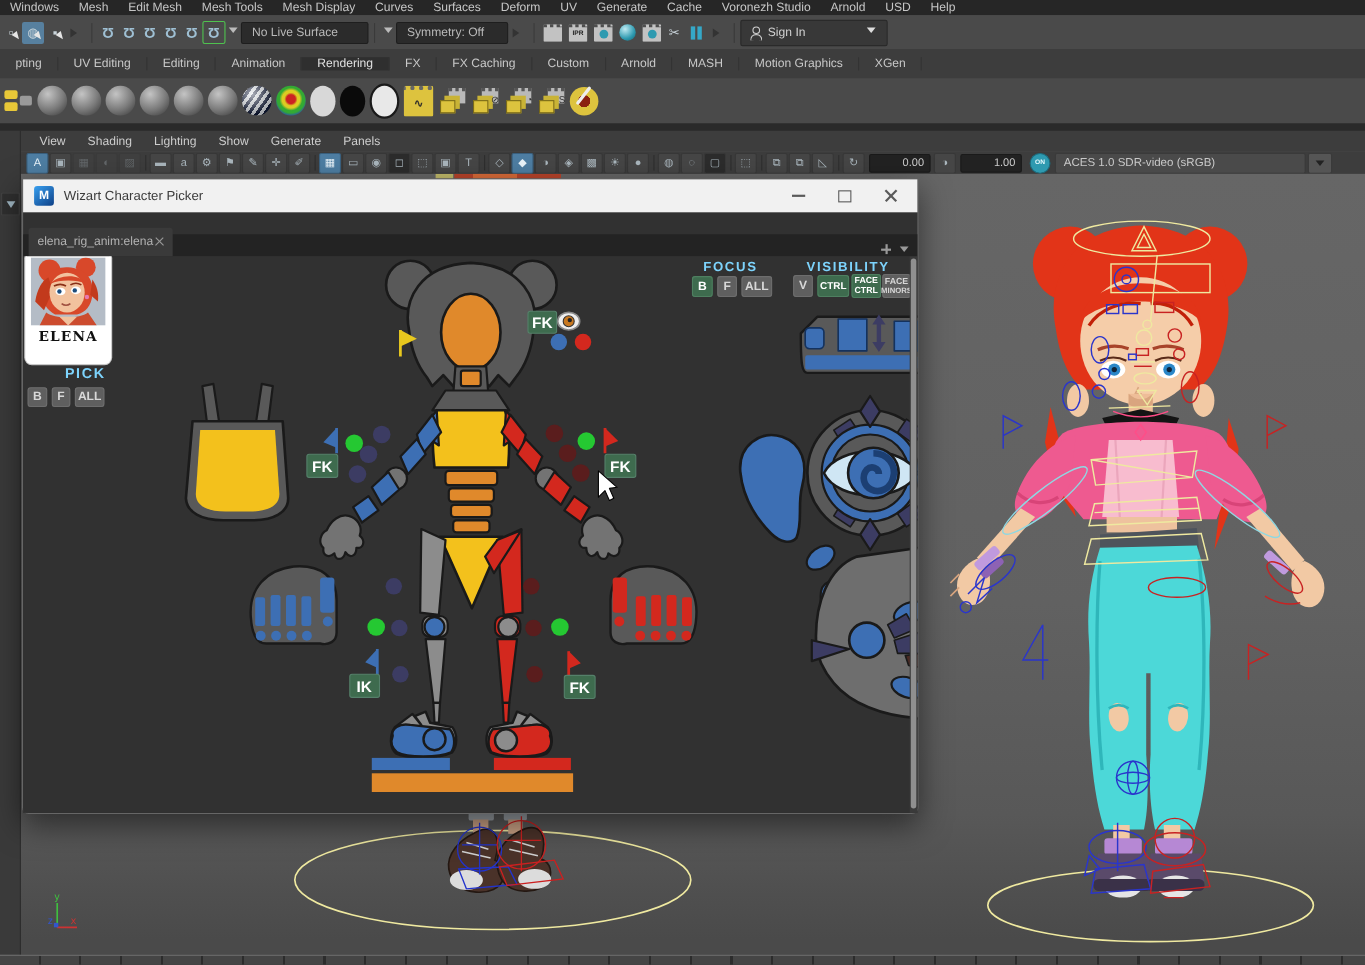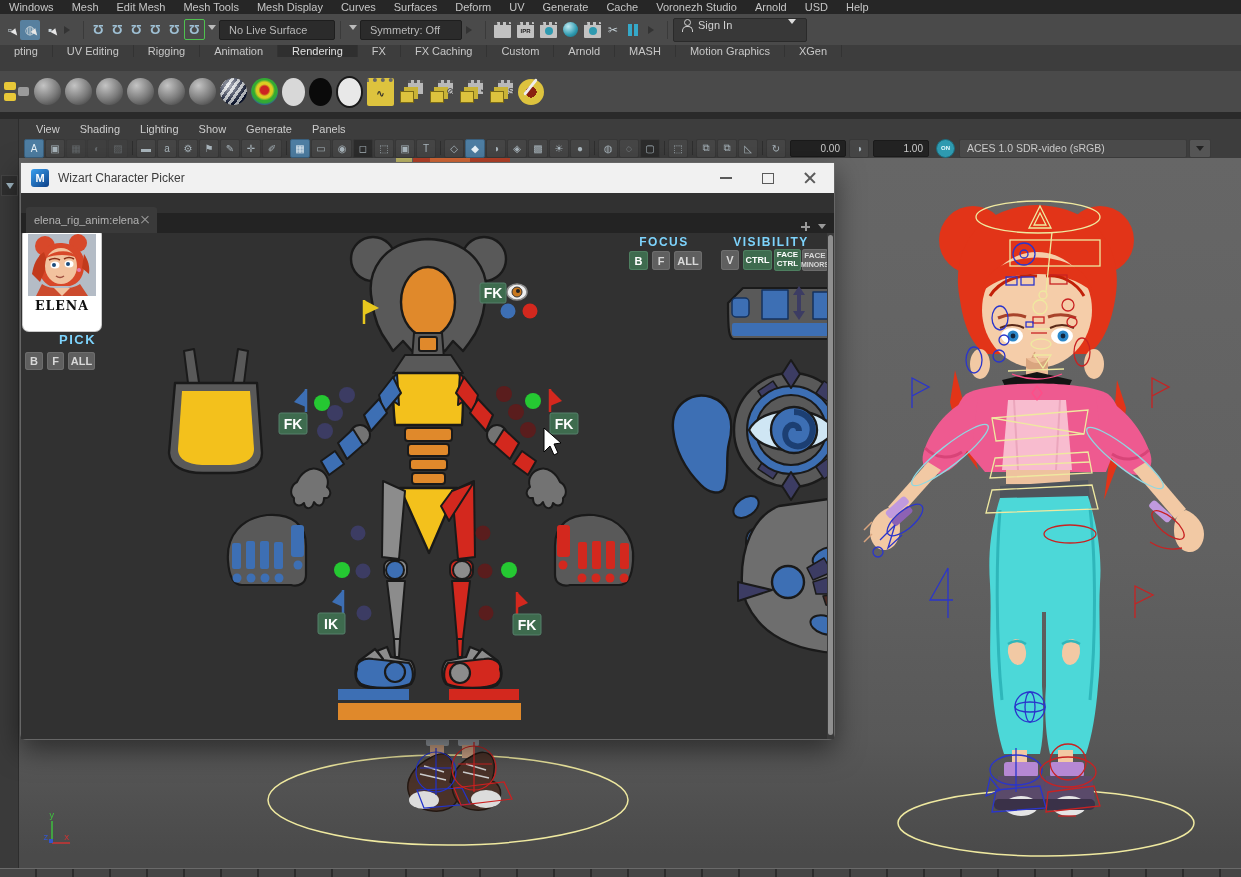--- a/index.html
+++ b/index.html
@@ -29,28 +29,28 @@
             display:flex;align-items:center;padding:0 9px;flex:none;}
   .film{width:17px;height:13px;background:#c2c2c2;border-top:3px dotted #4e4e4e;border-radius:1px;
         margin:0 3px;display:flex;align-items:center;justify-content:center;flex:none;position:relative;}
   .film small{font-size:6px;font-weight:bold;color:#222;letter-spacing:0;}
   .tealdot{width:8px;height:8px;border-radius:50%;background:#2e9ab0;}
   .renderball{width:15px;height:15px;border-radius:50%;background:radial-gradient(circle at 35% 30%,#bfeaf2,#2e9ab0 60%,#14606e);margin:0 3px;flex:none;}
   .pausebars{width:14px;height:14px;position:relative;margin:0 4px;flex:none;}
   .pausebars:before,.pausebars:after{content:"";position:absolute;top:1px;width:4px;height:12px;background:#35a8c8;}
   .pausebars:before{left:2px}.pausebars:after{left:8px}
   .signin{height:22px;width:118px;background:#383838;border:1px solid #2a2a2a;border-radius:2px;
-          display:flex;color:#d2d2d2;padding:0 7px;gap:6px;flex:none;}
+          display:flex;align-items:center;color:#d2d2d2;padding:0 7px;gap:6px;flex:none;}
   .person{width:11px;height:11px;position:relative;flex:none;}
   .person:before{content:"";position:absolute;left:3px;top:0;width:5px;height:5px;border:1.5px solid #cfcfcf;border-radius:50%;}
   .person:after{content:"";position:absolute;left:1px;top:7px;width:9px;height:5px;border:1.5px solid #cfcfcf;border-bottom:none;border-radius:5px 5px 0 0;}
   .signin .caret{margin-left:auto;border-top-color:#ddd;}
 
   
-  .shelftabs{left:0;top:45px;width:1241px;height:26px;background:#3d3d3d;display:flex;align-items:flex-start;
+  .shelftabs{left:0;top:45px;width:1241px;height:26px;background:#3d3d3d;display:flex;align-items:center;
              font-size:11px;color:#c8c8c8;z-index:30;border-bottom:1px solid #303030;}
   .shelftabs span{padding:0 14px;display:flex;align-items:center;border-right:1px solid #333;cursor:default;}
   .shelftabs span.active{background:#2f2f2f;color:#e0e0e0;}
   
   .shelficons{left:0;top:71px;width:1241px;height:41px;background:#4a4a4a;display:flex;align-items:center;
               gap:4px;padding-left:4px;z-index:30;}
   .sphere{width:27px;height:27px;border-radius:50%;background:radial-gradient(circle at 35% 28%,#c4c4c4,#7a7a7a 55%,#3c3c3c 95%);flex:none;}
   .sphere.aniso{background:radial-gradient(circle at 35% 28%,rgba(255,255,255,.65),rgba(0,0,0,.25) 70%),
                 repeating-linear-gradient(125deg,#101a38 0 3px,#dfe4ea 3px 6px);}
   .sphere.ramp{background:radial-gradient(circle at 50% 45%,#cc2222 0 20%,#dccc22 30% 40%,#33aa33 52% 62%,#2a48b8 78%);}
@@ -214,21 +214,21 @@
     <div class="signin">
       <div class="person"></div>
       <span>Sign In</span>
       <div class="caret"></div>
     </div>
   </div>
 
   <div class="abs shelftabs">
     <span>pting</span>
     <span>UV Editing</span>
-    <span>Rigging</span>
+    <span>Editing</span>
     <span>Animation</span>
     <span class="active">Rendering</span>
     <span>FX</span>
     <span>FX Caching</span>
     <span>Custom</span>
     <span>Arnold</span>
     <span>MASH</span>
     <span>Motion Graphics</span>
     <span>XGen</span>
   </div>

